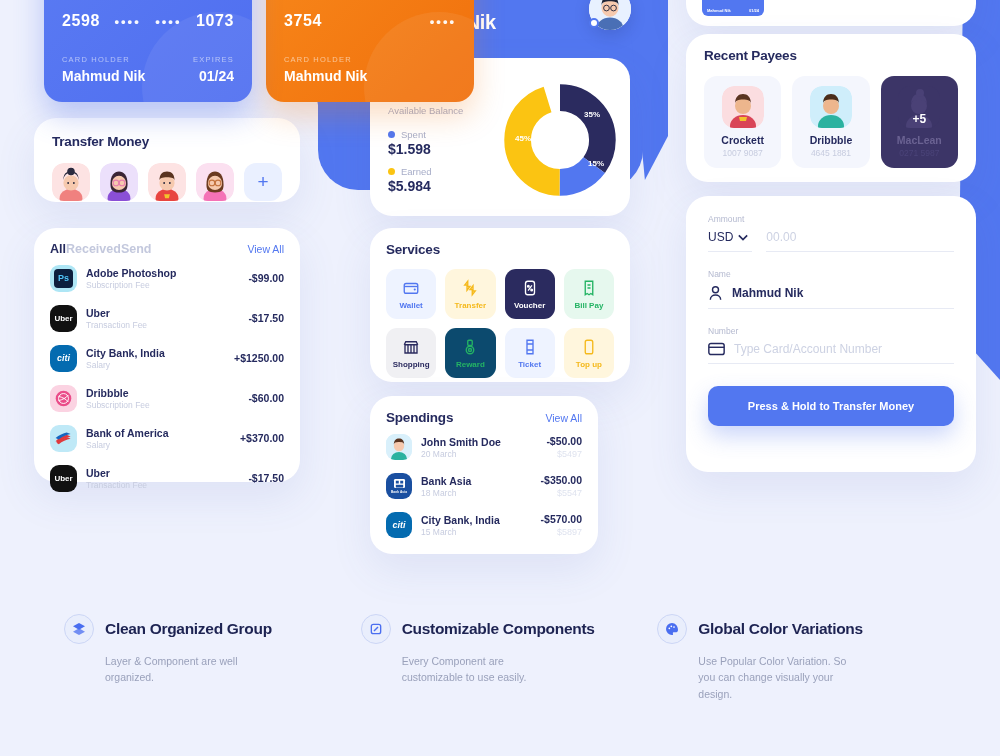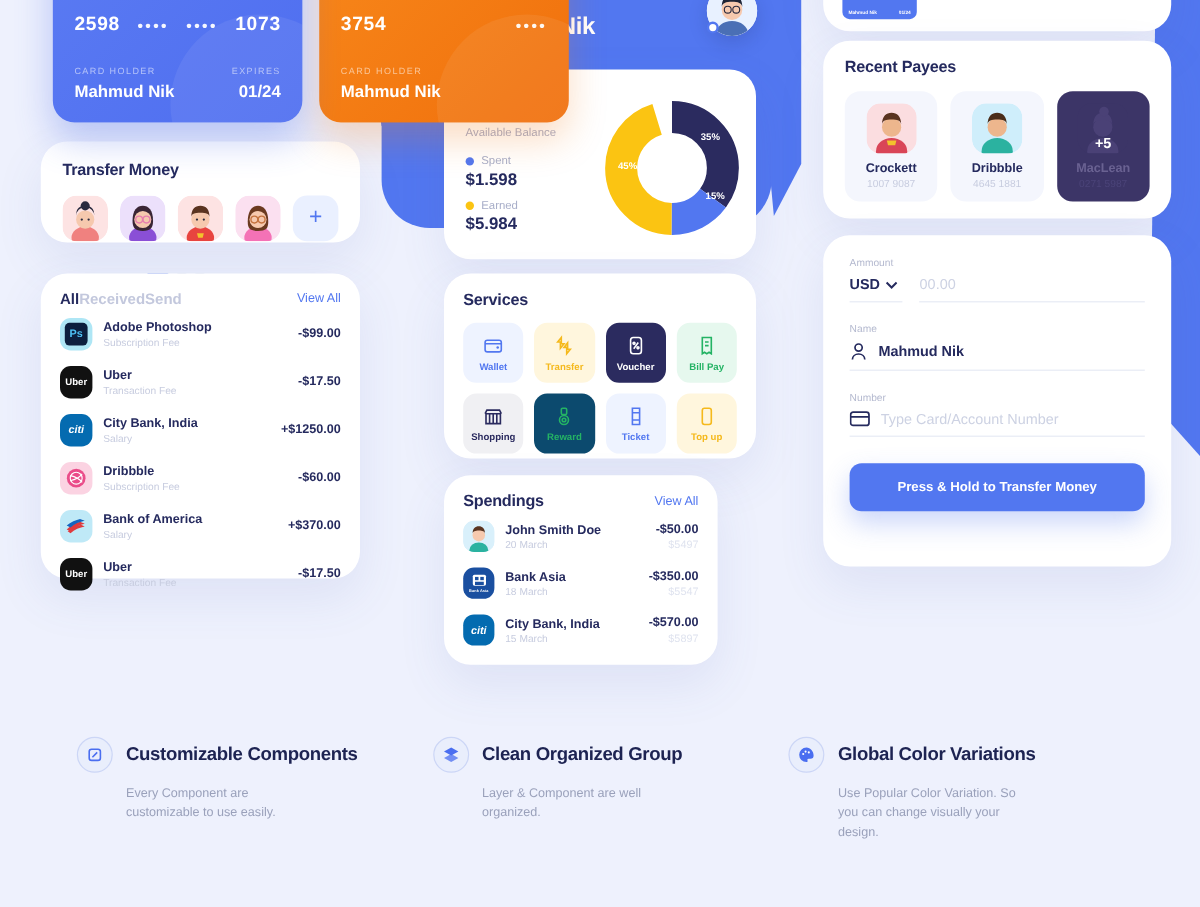--- a/index.html
+++ b/index.html
@@ -141,21 +141,21 @@
   .payee.dark .payee-num { color:#4b4479; }
   .plus-badge { position:absolute; left:0; right:0; bottom:2px; text-align:center;
                 font-size:12px; font-weight:700; color:#fff; }
 
   #transfer-form-card { left:686px; top:196px; width:290px; height:276px; padding:18px 22px; }
   .field { margin-bottom:17px; }
   .field-label { font-size:8.5px; color:#b4b9cf; margin-bottom:6px; }
   .field-line { display:flex; align-items:center; gap:9px;
                 border-bottom:1.2px solid #e7eaf4; padding-bottom:7px; }
   .cur-sel { display:flex; align-items:center; gap:5px; font-size:12px;
-             font-weight:700; color:#252a5e; border-bottom:1.2px solid #e7eaf4;
+             font-weight:400; color:#252a5e; border-bottom:1.2px solid #e7eaf4;
              padding-bottom:7px; padding-right:4px; }
   .amt-line { display:flex; align-items:flex-end; gap:14px; }
   .amt-input { flex:1 1 auto; border-bottom:1.2px solid #e7eaf4; padding-bottom:7px;
                font-size:12px; color:#cdd2e3; }
   .field-val { font-size:12px; font-weight:700; color:#252a5e; }
   .field-ph  { font-size:12px; color:#cdd2e3; }
   .transfer-btn { margin-top:5px; width:100%; height:40px; border:none; border-radius:10px;
                   background:#5277f0; color:#fff; font-size:11px; font-weight:700;
                   font-family:inherit; cursor:pointer;
                   box-shadow:0 10px 22px rgba(82,119,240,.30); }
@@ -608,40 +608,40 @@
       </div>
     </div>
 
     <button class="transfer-btn">Press &amp; Hold to Transfer Money</button>
   </div>
 
   <div class="features">
     <div class="feature">
       <div class="feat-head">
         <div class="feat-circle">
+          <svg width="16" height="16" viewBox="0 0 24 24" fill="#4a6ef0">
+              <path d="M12 3l9 5-9 5-9-5z"></path>
+              <path d="M12 11l9 5-9 5-9-5z" opacity=".75"></path>
+            </svg>
+        </div>
+        <div class="feat-title">Clean Organized Group</div>
+      </div>
+      <div class="feat-desc">Layer &amp; Component are well organized.</div>
+    </div>
+    <div class="feature">
+      <div class="feat-head">
+        <div class="feat-circle">
           <svg width="16" height="16" viewBox="0 0 24 24" fill="none" stroke="#4a6ef0" stroke-width="2">
               <rect x="5" y="5" width="14" height="14" rx="3"></rect>
               <path d="M9 15l6-6"></path>
             </svg>
         </div>
         <div class="feat-title">Customizable Components</div>
       </div>
       <div class="feat-desc">Every Component are customizable to use easily.</div>
-    </div>
-    <div class="feature">
-      <div class="feat-head">
-        <div class="feat-circle">
-          <svg width="16" height="16" viewBox="0 0 24 24" fill="#4a6ef0">
-              <path d="M12 3l9 5-9 5-9-5z"></path>
-              <path d="M12 11l9 5-9 5-9-5z" opacity=".75"></path>
-            </svg>
-        </div>
-        <div class="feat-title">Clean Organized Group</div>
-      </div>
-      <div class="feat-desc">Layer &amp; Component are well organized.</div>
     </div>
     <div class="feature">
       <div class="feat-head">
         <div class="feat-circle">
           <svg width="16" height="16" viewBox="0 0 24 24" fill="#4a6ef0">
               <path d="M12 3a9 9 0 000 18c1.4 0 2-1 1.4-2-.6-1.1.2-2 1.3-2H17a4 4 0 004-4c0-5-4-10-9-10z"></path>
               <circle cx="8" cy="11" r="1.3" fill="#fff"></circle>
               <circle cx="11" cy="8" r="1.3" fill="#fff"></circle>
               <circle cx="15" cy="9" r="1.3" fill="#fff"></circle>
             </svg>

